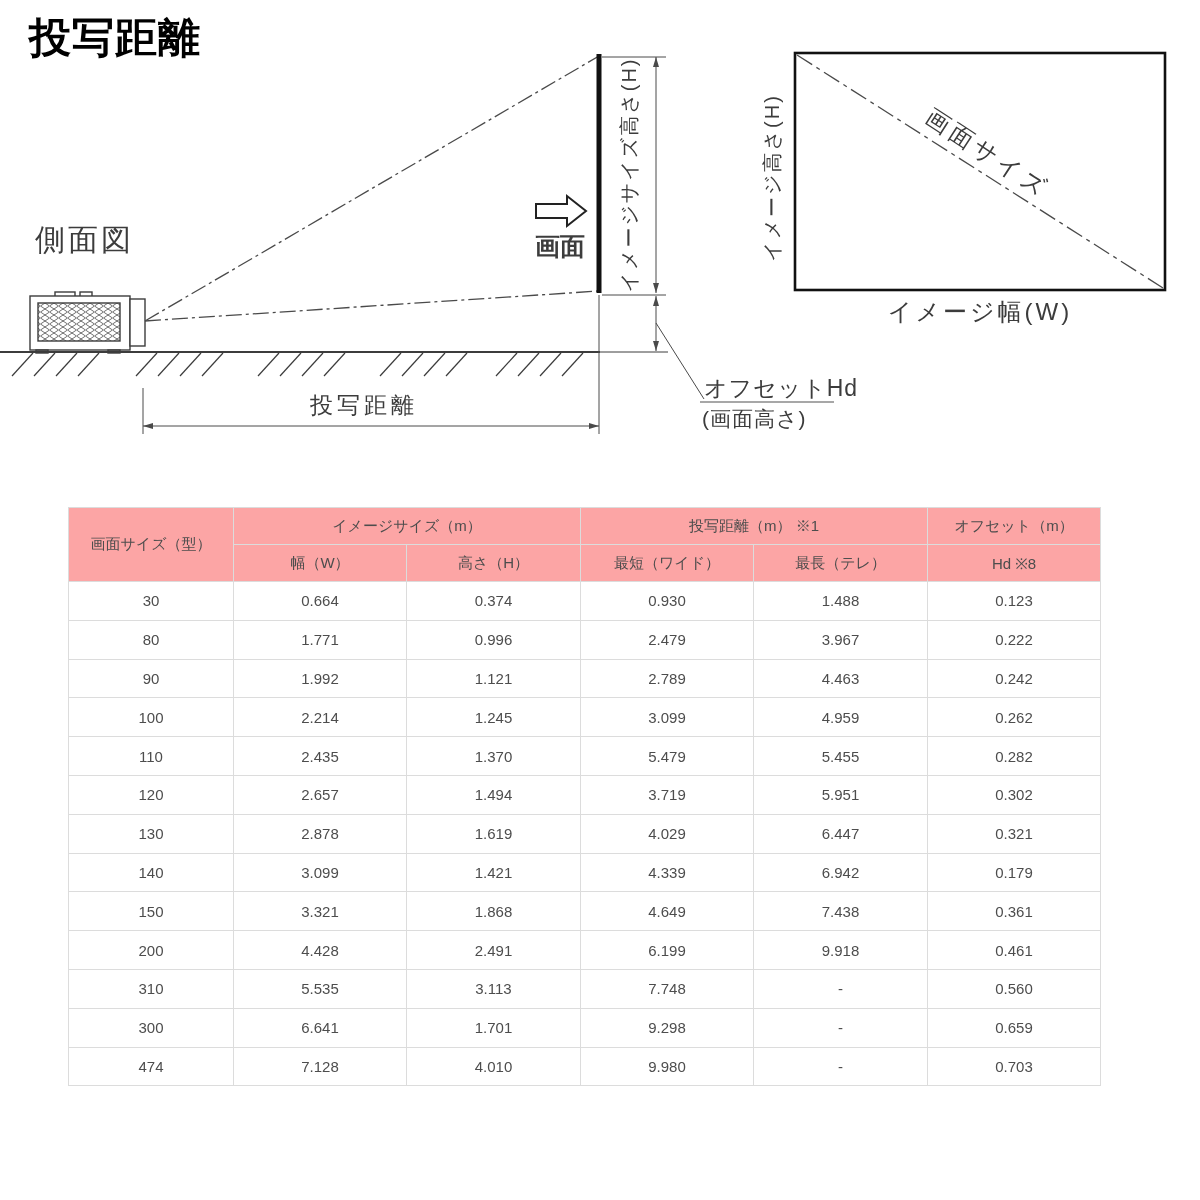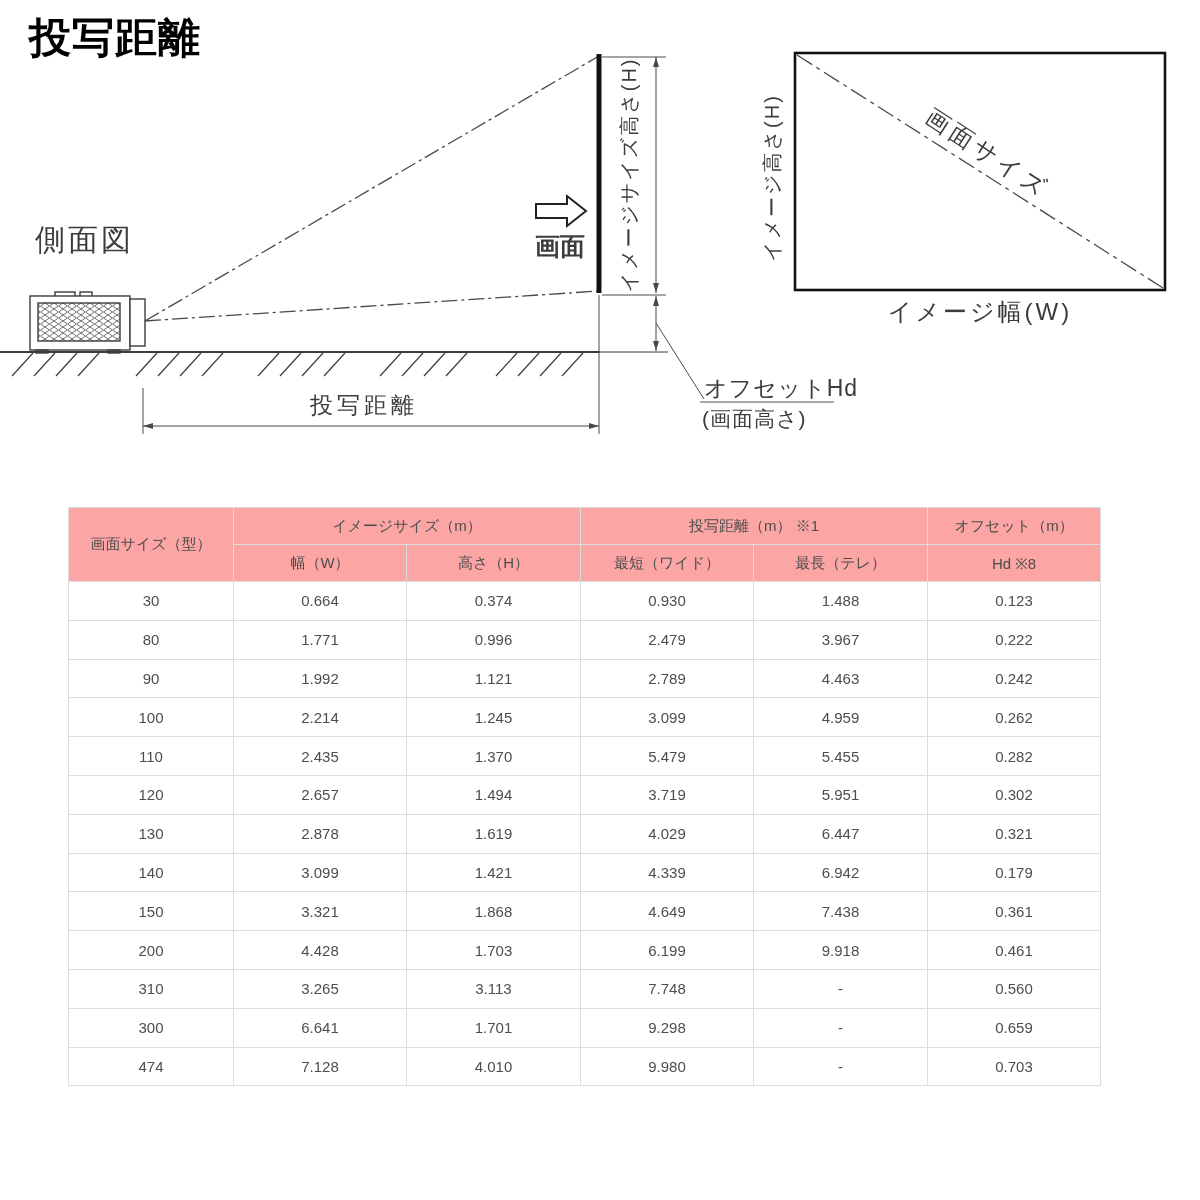--- a/index.html
+++ b/index.html
@@ -224,28 +224,28 @@
           <td>150</td>
           <td>3.321</td>
           <td>1.868</td>
           <td>4.649</td>
           <td>7.438</td>
           <td>0.361</td>
         </tr>
       <tr>
           <td>200</td>
           <td>4.428</td>
-          <td>1.703</td>
+          <td>2.491</td>
           <td>6.199</td>
           <td>9.918</td>
           <td>0.461</td>
         </tr>
       <tr>
           <td>310</td>
-          <td>3.265</td>
+          <td>5.535</td>
           <td>3.113</td>
           <td>7.748</td>
           <td>-</td>
           <td>0.560</td>
         </tr>
       <tr>
           <td>300</td>
           <td>6.641</td>
           <td>1.701</td>
           <td>9.298</td>

